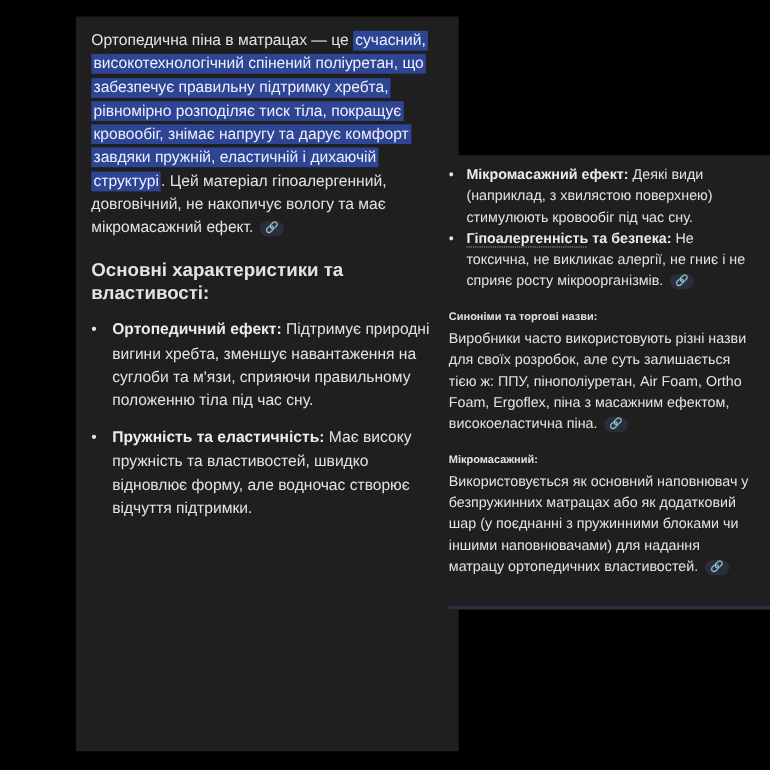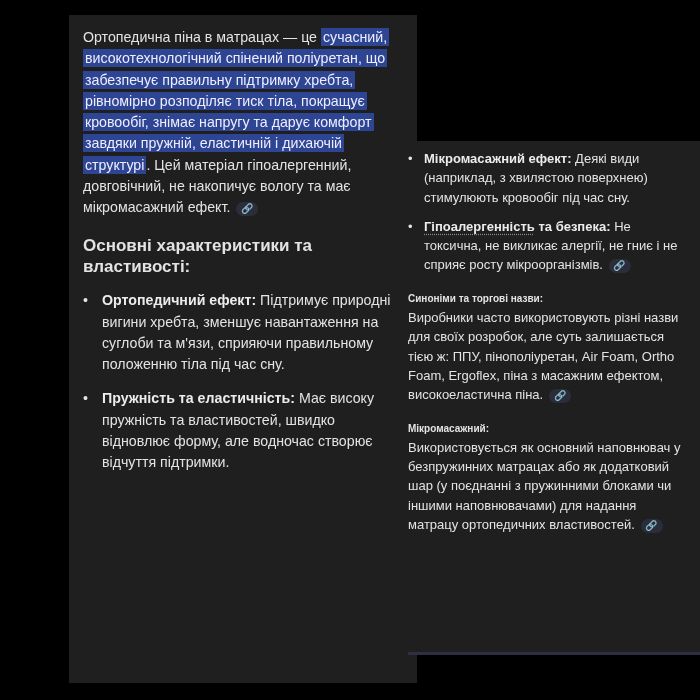--- a/index.html
+++ b/index.html
@@ -1,32 +1,32 @@
 <!DOCTYPE html>
 <html><head>
 <meta charset="utf-8">
 <style>
   html, body { margin:0; padding:0; }
   body { width:700px; height:700px; background:#000; position:relative; overflow:hidden;
          font-family:"Liberation Sans", "DejaVu Sans", sans-serif; color:#e3e3e3; }
   .panel { position:absolute; background:#1f1f1f; box-sizing:border-box; }
   #left { left:37px; top:15px; width:348px; height:668px; padding:12px 14px 0 14px;margin-left:32px; }
-  #right { left:396px; top:141px; width:304px; height:514px; padding:8px 12px 0 12px; }
+  #right { left:396px; top:141px; width:304px; height:413px; padding:8px 12px 0 12px; }
   #right::after { content:""; position:absolute; left:12px; right:0; bottom:0; height:3px; background:#2e2f45; }
   .txt { font-size:14.2px; line-height:21.3px; margin:0; }
   #right .txt { font-size:13px; line-height:19.3px; }
   .hl { background:#2e4593; color:#eef; padding:1px 2px; box-decoration-break:clone; -webkit-box-decoration-break:clone; }
   .heading { font-weight:bold; font-size:17px; line-height:21.3px; margin:16px 0 0 0; }
   #right .heading { font-size:10px; line-height:19.3px; margin:14px 0 0 0; }
   ul { list-style:none; margin:0; padding:0; }
   li { position:relative; padding-left:19px; }
   li::before { content:"•"; position:absolute; left:0; top:0; color:#e3e3e3; }
   #left li { margin-top:13px; }
   #left ul { margin-top:10px; }
-  #right li { margin-top:10px; padding-left:16px; }
+  #right li { padding-left:16px; }
   #right ul li:first-child { margin-top:0; }
   b { font-weight:bold; color:#ececec; }
   .dotted { text-decoration:underline dotted #888; text-underline-offset:3px; }
   .link-chip { display:inline-block; width:22px; height:14px; border-radius:8px; background:#2c2d3a;
                vertical-align:middle; margin-left:6px; position:relative; color:#b7bce0; font-size:10px;
                line-height:14px; text-align:center; }
 </style>
 </head>
 <body>
 

